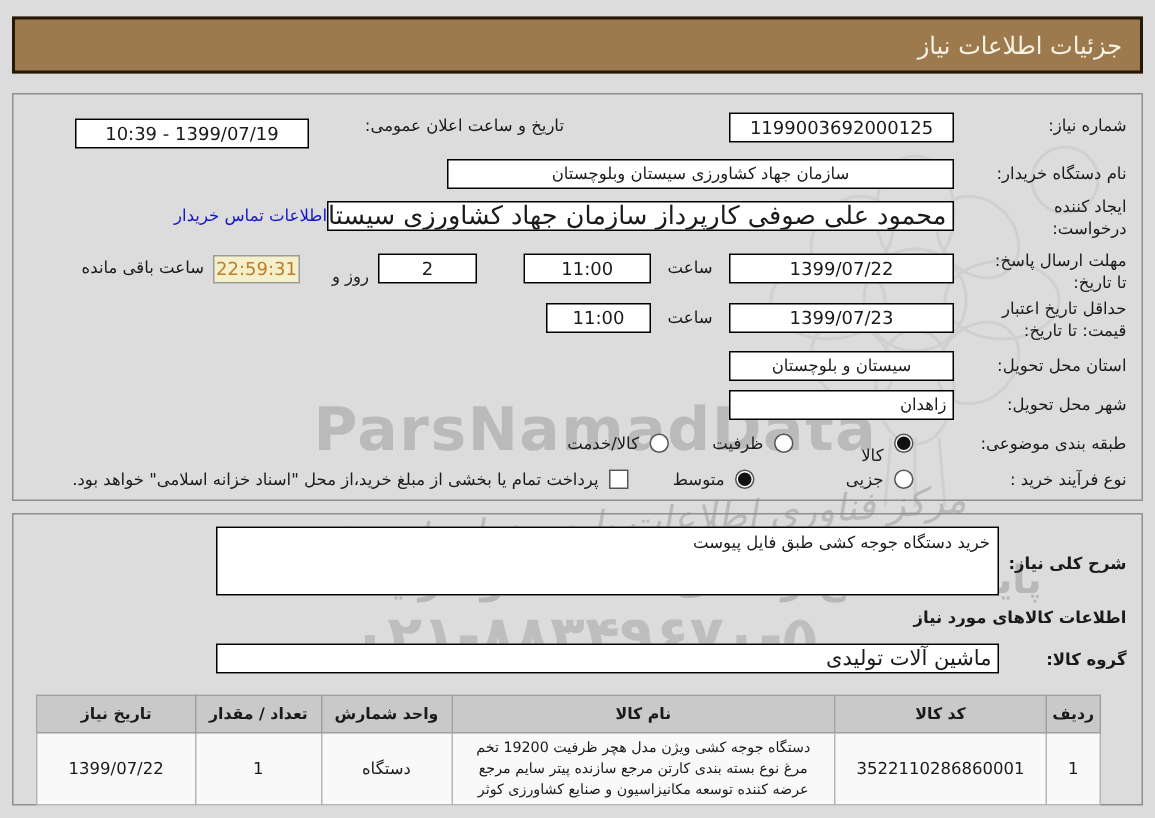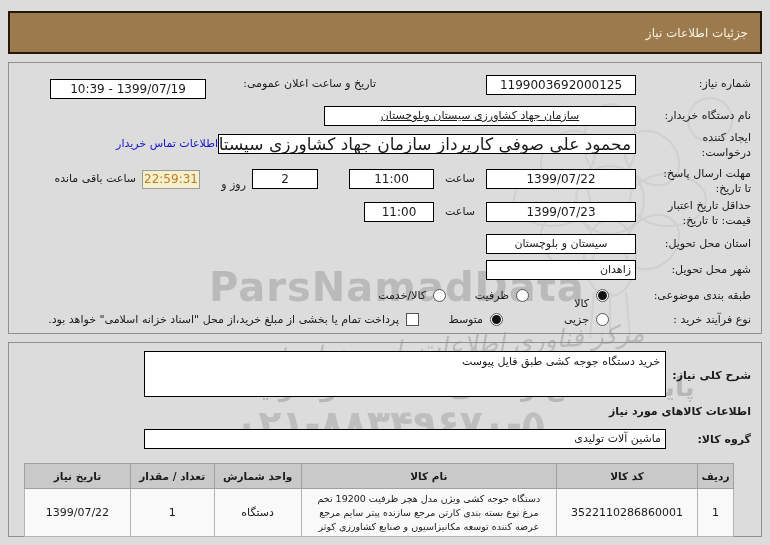--- a/index.html
+++ b/index.html
@@ -11,24 +11,24 @@
   }
   
   .wm{position:absolute;z-index:0;pointer-events:none;}
   .wm-brand{left:165px;top:264px;font-size:40px;font-weight:bold;color:#999;opacity:.5;direction:ltr;letter-spacing:1px;margin-left:44px;}
   .wm-script{left:225px;top:333px;font-size:25px;color:#a8a8a8;opacity:.65;font-style:italic;transform:rotate(-4deg);white-space:nowrap;}
   .wm-bold{left:230px;top:372px;font-size:26px;font-weight:bold;color:#a4a4a4;opacity:.65;white-space:nowrap;}
   .wm-phone{left:235px;top:402px;font-size:38px;font-weight:bold;color:#ababab;opacity:.6;direction:ltr;letter-spacing:5px;white-space:nowrap;}
   .wm-flower{left:380px;top:80px;opacity:.45;}
   
   .hdr{
-    position:absolute;z-index:2;top:11px;right:8px;left:8px;height:43px;
+    position:absolute;z-index:2;top:11px;right:8px;left:8px;height:38px;
     background:#9c7a4d;border:2px solid #241806;box-sizing:border-box;
     display:flex;align-items:center;padding-right:12px;
-    color:#f7f2e4;font-size:12px;
+    color:#f7f2e4;font-size:16px;
   }
   
   .panel{position:absolute;z-index:1;right:8px;left:8px;border:1px solid #8f8f8f;box-sizing:border-box;}
   .panel1{top:62px;height:272px;}
   .panel2{top:342px;height:195px;}
   
   .lbl{position:absolute;font-size:11px;white-space:nowrap;}
   .lbl2{line-height:1.35;}
   .box{
     position:absolute;height:20px;box-sizing:border-box;
@@ -103,21 +103,21 @@
 </div>
 
 <div class="panel panel1">
 
   <div class="lbl" style="top:14px;right:10px;">شماره نیاز:</div>
   <div class="box ctr" style="top:12px;right:125px;width:150px;">1199003692000125</div>
   <div class="lbl" style="top:14px;right:385px;">تاریخ و ساعت اعلان عمومی:</div>
   <div class="box ctr" style="top:16px;right:555px;width:156px;">1399/07/19 - 10:39</div>
 
   <div class="lbl" style="top:46px;right:10px;">نام دستگاه خریدار:</div>
-  <div class="box ctr" style="top:43px;right:125px;width:312px;font-size:11px;text-decoration:underline;">سازمان جهاد کشاورزی سیستان وبلوچستان</div>
+  <div class="box ctr" style="top:43px;right:125px;width:338px;font-size:11px;">سازمان جهاد کشاورزی سیستان وبلوچستان</div>
 
   <div class="lbl lbl2" style="top:68px;right:10px;">
     <span>ایجاد کننده</span><br>
     <span>درخواست:</span>
   </div>
   <div class="box rgt" style="top:71px;right:125px;width:418px;font-size:17px;">محمود علی صوفی کارپرداز سازمان جهاد کشاورزی سیستان وبلوچستان</div>
   <div class="link" style="top:74px;right:543px;">اطلاعات تماس خریدار</div>
 
   <div class="lbl lbl2" style="top:104px;right:10px;">
     <span>مهلت ارسال پاسخ:</span><br>
@@ -162,21 +162,21 @@
   <div class="lbl" style="top:250px;right:362px;">پرداخت تمام یا بخشی از مبلغ خرید،از محل "اسناد خزانه اسلامی" خواهد بود.</div>
 </div>
 
 <div class="panel panel2">
   <div class="blbl" style="top:26px;right:10px;">شرح کلی نیاز:</div>
   <div class="descbox" style="top:8px;right:95px;width:522px;height:46px;text-align:right;">خرید دستگاه جوجه کشی طبق فایل پیوست</div>
 
   <div class="blbl" style="top:62px;right:10px;">اطلاعات کالاهای مورد نیاز</div>
 
   <div class="blbl" style="top:90px;right:10px;">گروه کالا:</div>
-  <div class="box rgt" style="top:86px;right:95px;width:522px;font-size:11px;background:#fff;">ماشین آلات تولیدی</div>
+  <div class="box rgt" style="top:86px;right:95px;width:522px;font-size:14px;background:#fff;">ماشین آلات تولیدی</div>
 
   <table class="goods">
       <tbody>
         <tr>
           <th>ردیف</th>
           <th>کد کالا</th>
           <th>نام کالا</th>
           <th>واحد شمارش</th>
           <th>تعداد / مقدار</th>
           <th>تاریخ نیاز</th>

